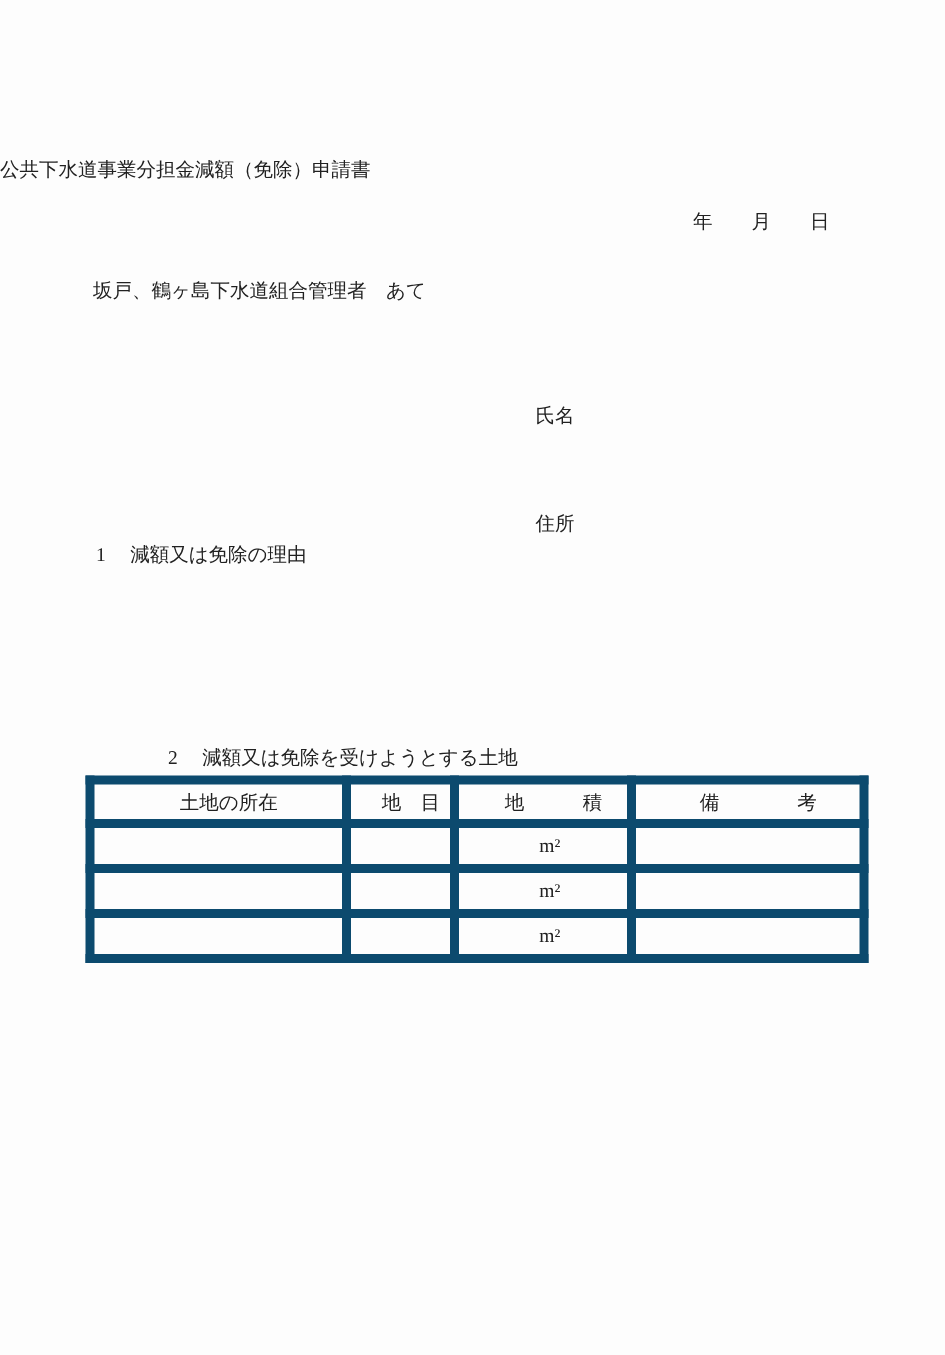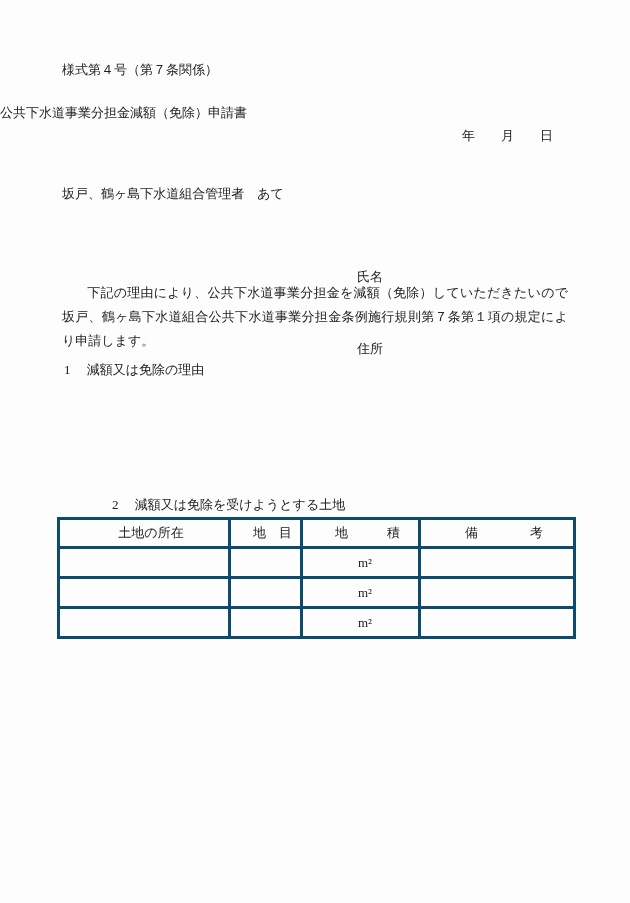--- a/index.html
+++ b/index.html
@@ -20,21 +20,21 @@
 
   .form-number { left: 62px; top: 62px; }
 
   .doc-title {
     left: 0; top: 105px;
     width: 598px;
     text-align: left;
     letter-spacing: 0px;
   }
 
-  .date-line { left: 462px; top: 128px; }
+  .date-line { left: 462px; top: 140px; }
 
   .addressee { left: 62px; top: 186px; }
 
   .signer { left: 357px; top: 217px; line-height: 24px; }
 
   .body-par {
     left: 62px; top: 281px;
     width: 506px;
     line-height: 24px;
     text-align: justify;
@@ -50,21 +50,21 @@
     position: absolute;
     left: 57px; top: 517px;
     width: 516px;
     border-collapse: collapse;
     table-layout: fixed;
     border: 2px solid #a6a6a6;
     font-size: 13px;
     color: #212121;
   }
   .land-table th, .land-table td {
-    border: 3px solid #0c4a6e;
+    border: 6px solid #0c4a6e;
     overflow: hidden;
     padding-left: 14px;
   }
   .land-table th {
     height: 29px;
     font-weight: normal;
     text-align: center;
     vertical-align: middle;
     white-space: pre;
   }
@@ -75,34 +75,32 @@
   .land-table td.area {
     text-align: center;
     padding-right: 5px;
   }
 </style>
 </head>
 <body>
 
 <div class="page">
 
-  <div class="abs form-number">様式第４号（第７条関係）</div>
 
   <div class="abs doc-title">公共下水道事業分担金減額（免除）申請書</div>
 
   <div class="abs date-line">年　　月　　日</div>
 
   <div class="abs addressee">坂戸、鶴ヶ島下水道組合管理者　あて</div>
 
   <div class="abs signer">
     <div>氏名</div>
     <div>住所</div>
   </div>
 
-  <div class="abs body-par">　下記の理由により、公共下水道事業分担金を減額（免除）していただきたいので坂戸、鶴ヶ島下水道組合公共下水道事業分担金条例施行規則第７条第１項の規定により申請します。</div>
 
   <div class="abs section-heading section-1">1 　減額又は免除の理由</div>
 
   <div class="abs section-heading section-2">2 　減額又は免除を受けようとする土地</div>
 
   <table class="land-table">
     <colgroup>
       <col style="width:171px">
       <col style="width:72px">
       <col style="width:118px">

